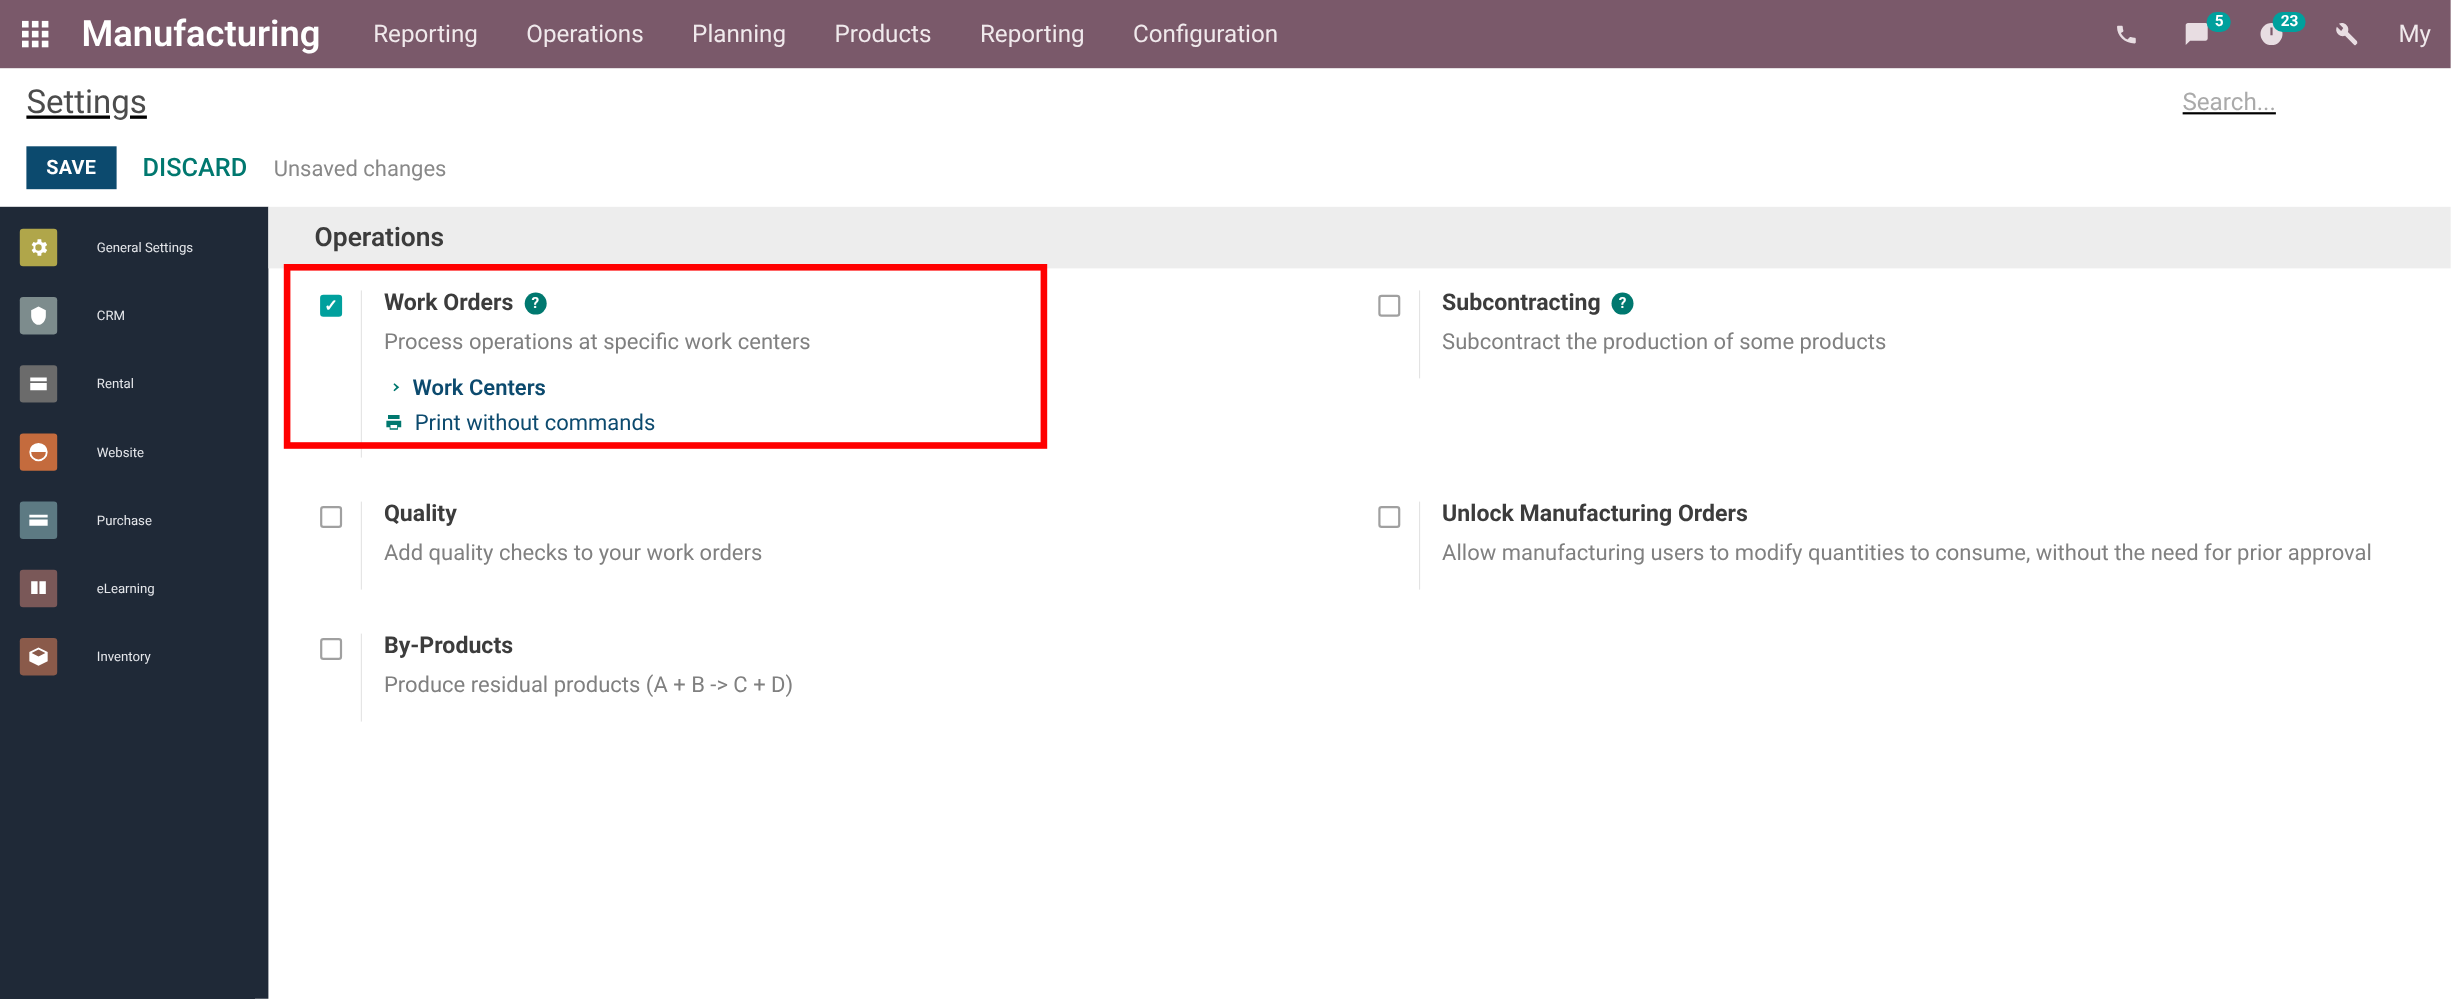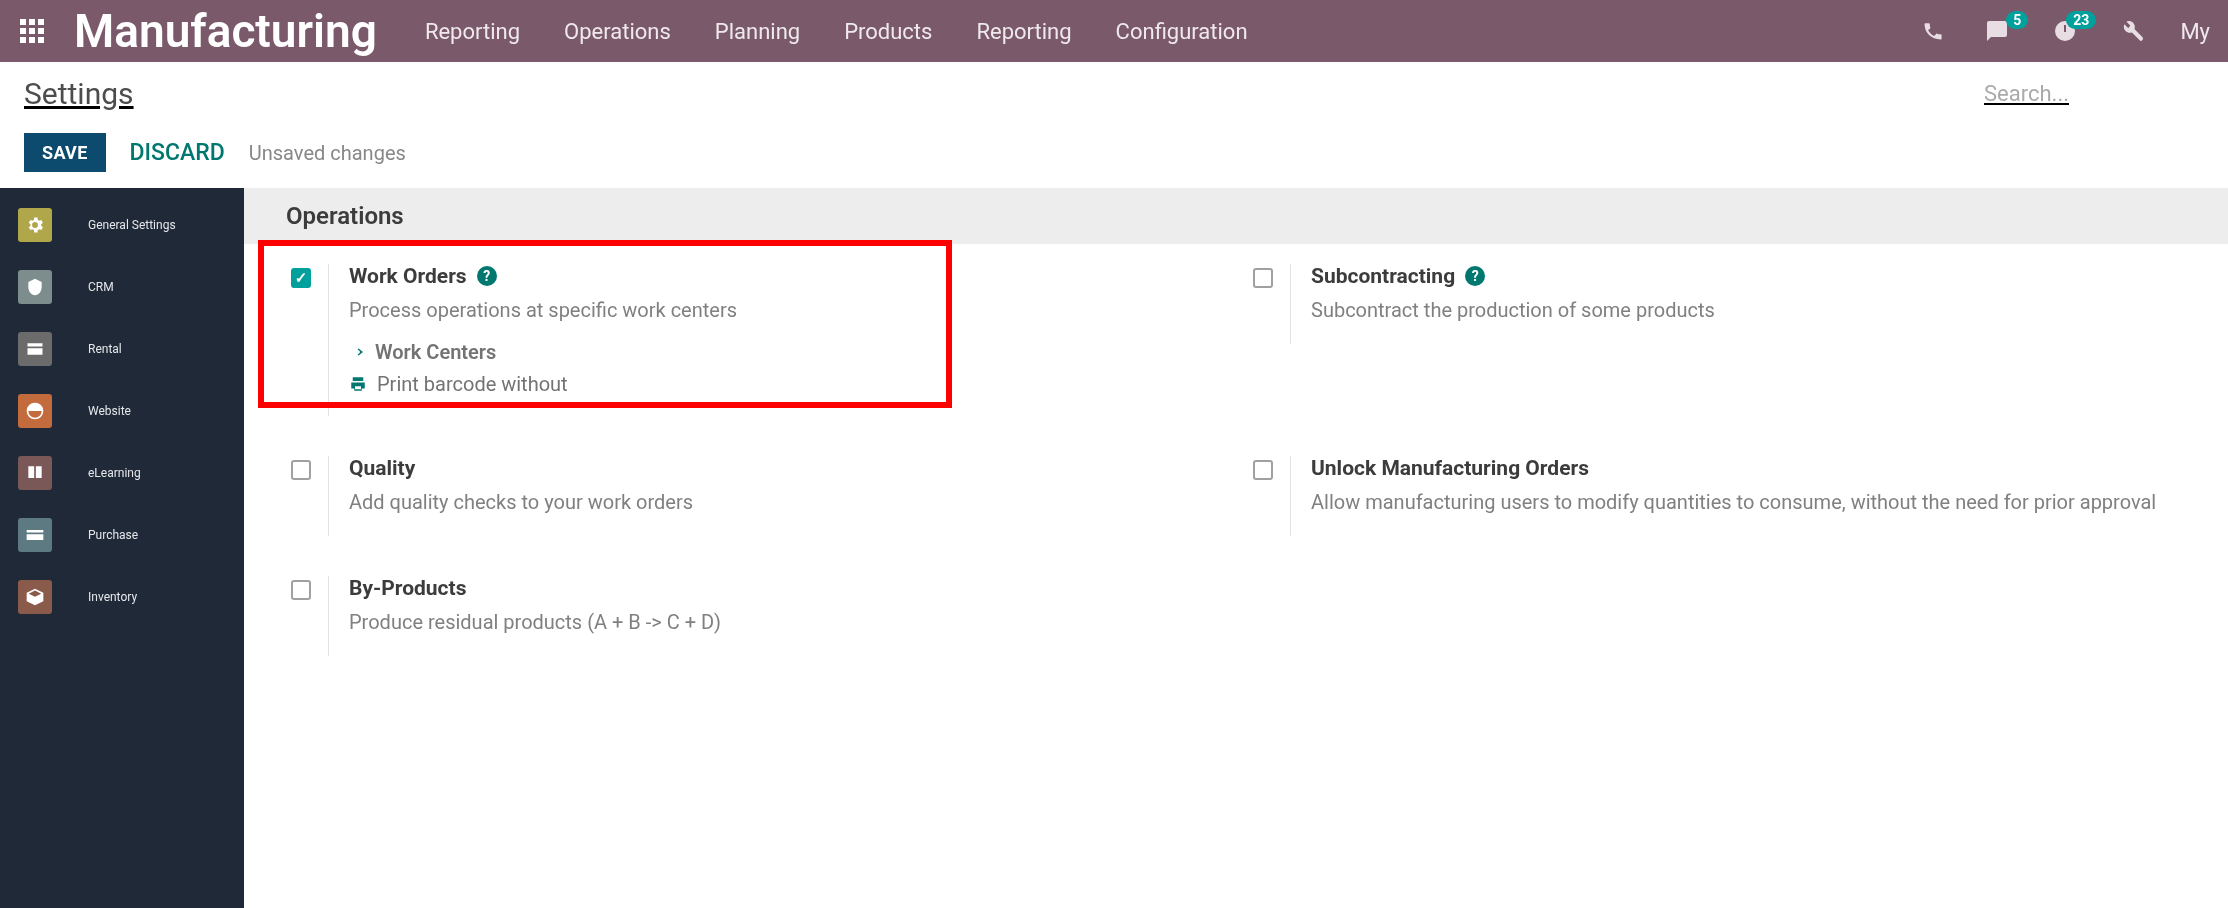--- a/index.html
+++ b/index.html
@@ -2,21 +2,21 @@
 <html><head>
 <meta charset="utf-8">
 <style>
   * { margin:0; padding:0; box-sizing:border-box; font-family: -apple-system, BlinkMacSystemFont, "Segoe UI", Roboto, "Helvetica Neue", Arial, sans-serif; }
   body { background:#ffffff; width:2228px; height:908px; overflow:hidden; }
 
   
   .topbar { height:62px; background:#7a596a; display:flex; align-items:center; padding:0 18px 0 18px; color:#fff; }
   .apps-icon { width:28px; height:28px; display:flex; flex-wrap:wrap; gap:3px; padding:2px; margin-right:28px; cursor:pointer; }
   .apps-icon span { width:6px; height:6px; background:#fff; }
-  .brand { font-size:46px; font-weight:600; margin-right:48px; }
+  .brand { font-size:33px; font-weight:600; margin-right:48px; }
   .nav-item { font-size:22px; margin-right:44px; cursor:pointer; color:#f0e9ec; }
   .topbar-spacer { flex:1; }
   .top-icon { width:34px; display:flex; align-items:center; justify-content:center; margin-left:20px; position:relative; cursor:pointer; color:#f0e9ec; }
   .badge { position:absolute; top:-8px; right:-14px; background:#00a09d; color:#fff; font-size:14px; font-weight:700; padding:1px 7px; border-radius:10px; }
   .top-icon svg { fill:#e8dde2; }
 
   
   .header-row { display:flex; align-items:center; padding:14px 24px 0 24px;text-decoration:underline; }
   .page-title { font-size:30px; color:#4c4c4c; font-weight:400; }
   .header-spacer { flex:1; }
@@ -50,21 +50,21 @@
   .setting-block { display:flex; }
   .setting-cb-wrap { width:54px; padding-top:4px; display:flex; justify-content:center; }
   .setting-cb { width:20px; height:20px; border:2px solid #a0a0a0; border-radius:3px; display:flex; align-items:center; justify-content:center; cursor:pointer; }
   .setting-cb.checked { background:#00a09d; border-color:#00a09d; }
   .setting-cb.checked::after { content:"✓"; color:#fff; font-size:15px; font-weight:700; line-height:1; }
   .setting-body { flex:1; border-left:1px solid #e3e3e3; padding-left:20px; padding-bottom:20px; }
   .setting-title { font-size:21px; font-weight:700; color:#3c3c3c; display:flex; align-items:center; gap:10px; }
   .help-icon { width:20px; height:20px; border-radius:50%; background:#00786f; color:#fff; display:inline-flex; align-items:center; justify-content:center; font-size:14px; font-weight:700; }
   .setting-desc { font-size:20px; color:#808080; margin-top:8px; line-height:1.4; }
   .setting-links { margin-top:16px; }
-  .setting-link { display:flex; align-items:center; gap:10px; color:#737373; font-size:20px; font-weight:600; margin-top:8px; cursor:pointer; }
+  .setting-link { display:flex; align-items:center; gap:10px; color:#0c4a6e; font-size:20px; font-weight:600; margin-top:8px; cursor:pointer; }
   .setting-link.secondary { font-weight:400; }
   .setting-link svg { fill:#00786f; }
 
   .highlight-box { position:absolute; border:6px solid #ff0000; pointer-events:none; }
   .pos-rel { position:relative; }
 </style>
 </head>
 <body>
 
 <div class="topbar">
@@ -153,34 +153,34 @@
     </div>
     <div class="side-item">
       <span class="side-icon si-web">
         <svg width="20" height="20" viewBox="0 0 24 24">
             <path d="M12 2a10 10 0 1 0 10 10A10 10 0 0 0 12 2zm0 18a8 8 0 0 1-8-8h16a8 8 0 0 1-8 8z"></path>
           </svg>
       </span>
       <span>Website</span>
     </div>
     <div class="side-item">
+      <span class="side-icon si-purch">
+        <svg width="20" height="20" viewBox="0 0 24 24">
+            <path d="M2 6h20v3H2zM2 11h20v7H2z"></path>
+          </svg>
+      </span>
+      <span>Purchase</span>
+    </div>
+    <div class="side-item">
       <span class="side-icon si-learn">
         <svg width="20" height="20" viewBox="0 0 24 24">
             <path d="M4 4h7v14H4zM13 4h7v14h-7z"></path>
           </svg>
       </span>
       <span>eLearning</span>
-    </div>
-    <div class="side-item">
-      <span class="side-icon si-purch">
-        <svg width="20" height="20" viewBox="0 0 24 24">
-            <path d="M2 6h20v3H2zM2 11h20v7H2z"></path>
-          </svg>
-      </span>
-      <span>Purchase</span>
     </div>
     <div class="side-item">
       <span class="side-icon si-inv">
         <svg width="20" height="20" viewBox="0 0 24 24">
             <path d="M12 2 2 7v10l10 5 10-5V7L12 2zm0 2.2 7.5 3.8L12 11.8 4.5 8 12 4.2z"></path>
           </svg>
       </span>
       <span>Inventory</span>
     </div>
   </div>
@@ -204,21 +204,21 @@
             <div class="setting-link">
               <svg width="16" height="16" viewBox="0 0 24 24">
                   <path d="M5 12h12l-4-4 1.4-1.4L21 12l-6.6 5.4L13 16l4-4H5z"></path>
                 </svg>
               <span>Work Centers</span>
             </div>
             <div class="setting-link secondary">
               <svg width="18" height="18" viewBox="0 0 24 24">
                   <path d="M19 8H5V3h14v5zm2 2H3v8h4v3h10v-3h4v-8zM8 19v-4h8v4H8z"></path>
                 </svg>
-              <span>Print barcode without</span>
+              <span>Print without commands</span>
             </div>
           </div>
         </div>
       </div>
 
       <div class="setting-block">
         <div class="setting-cb-wrap">
           <div class="setting-cb"></div>
         </div>
         <div class="setting-body">

